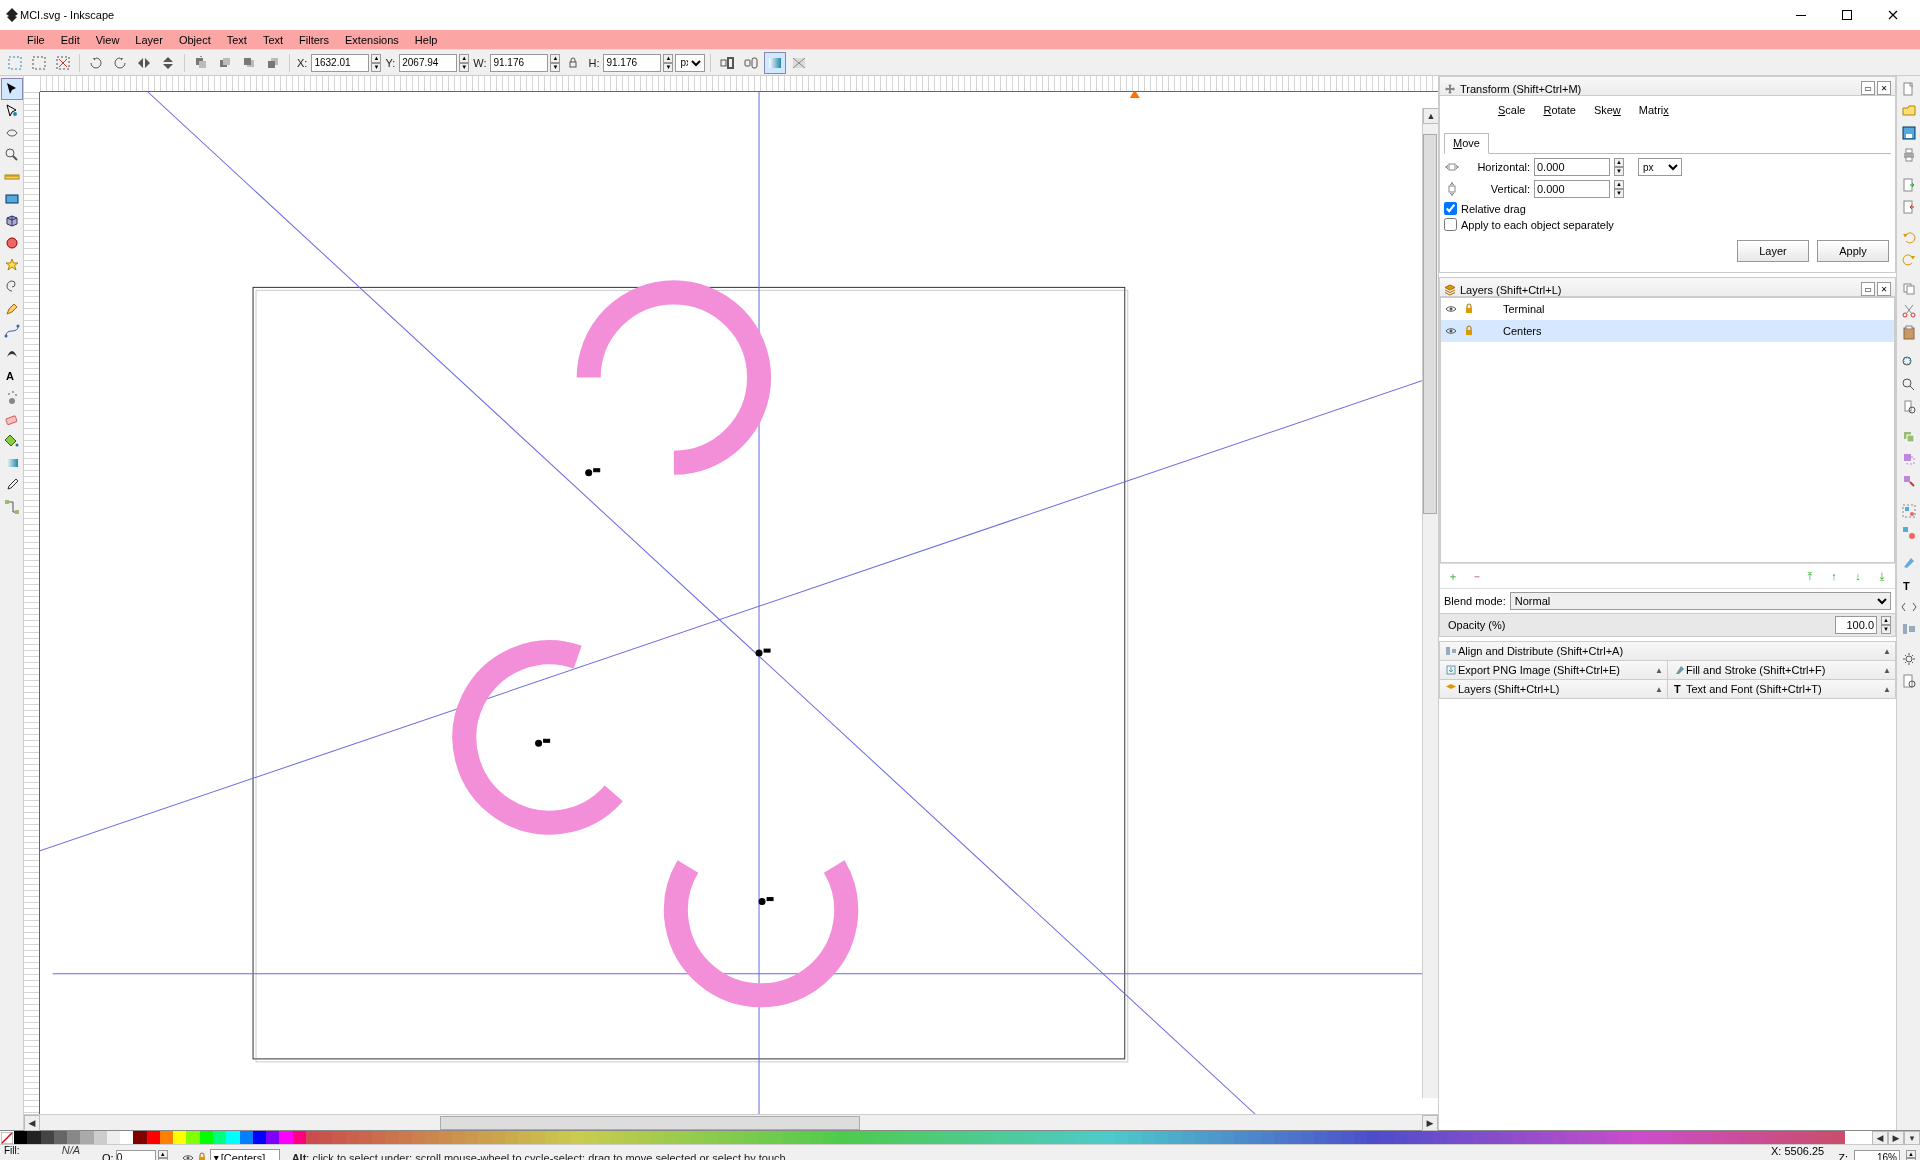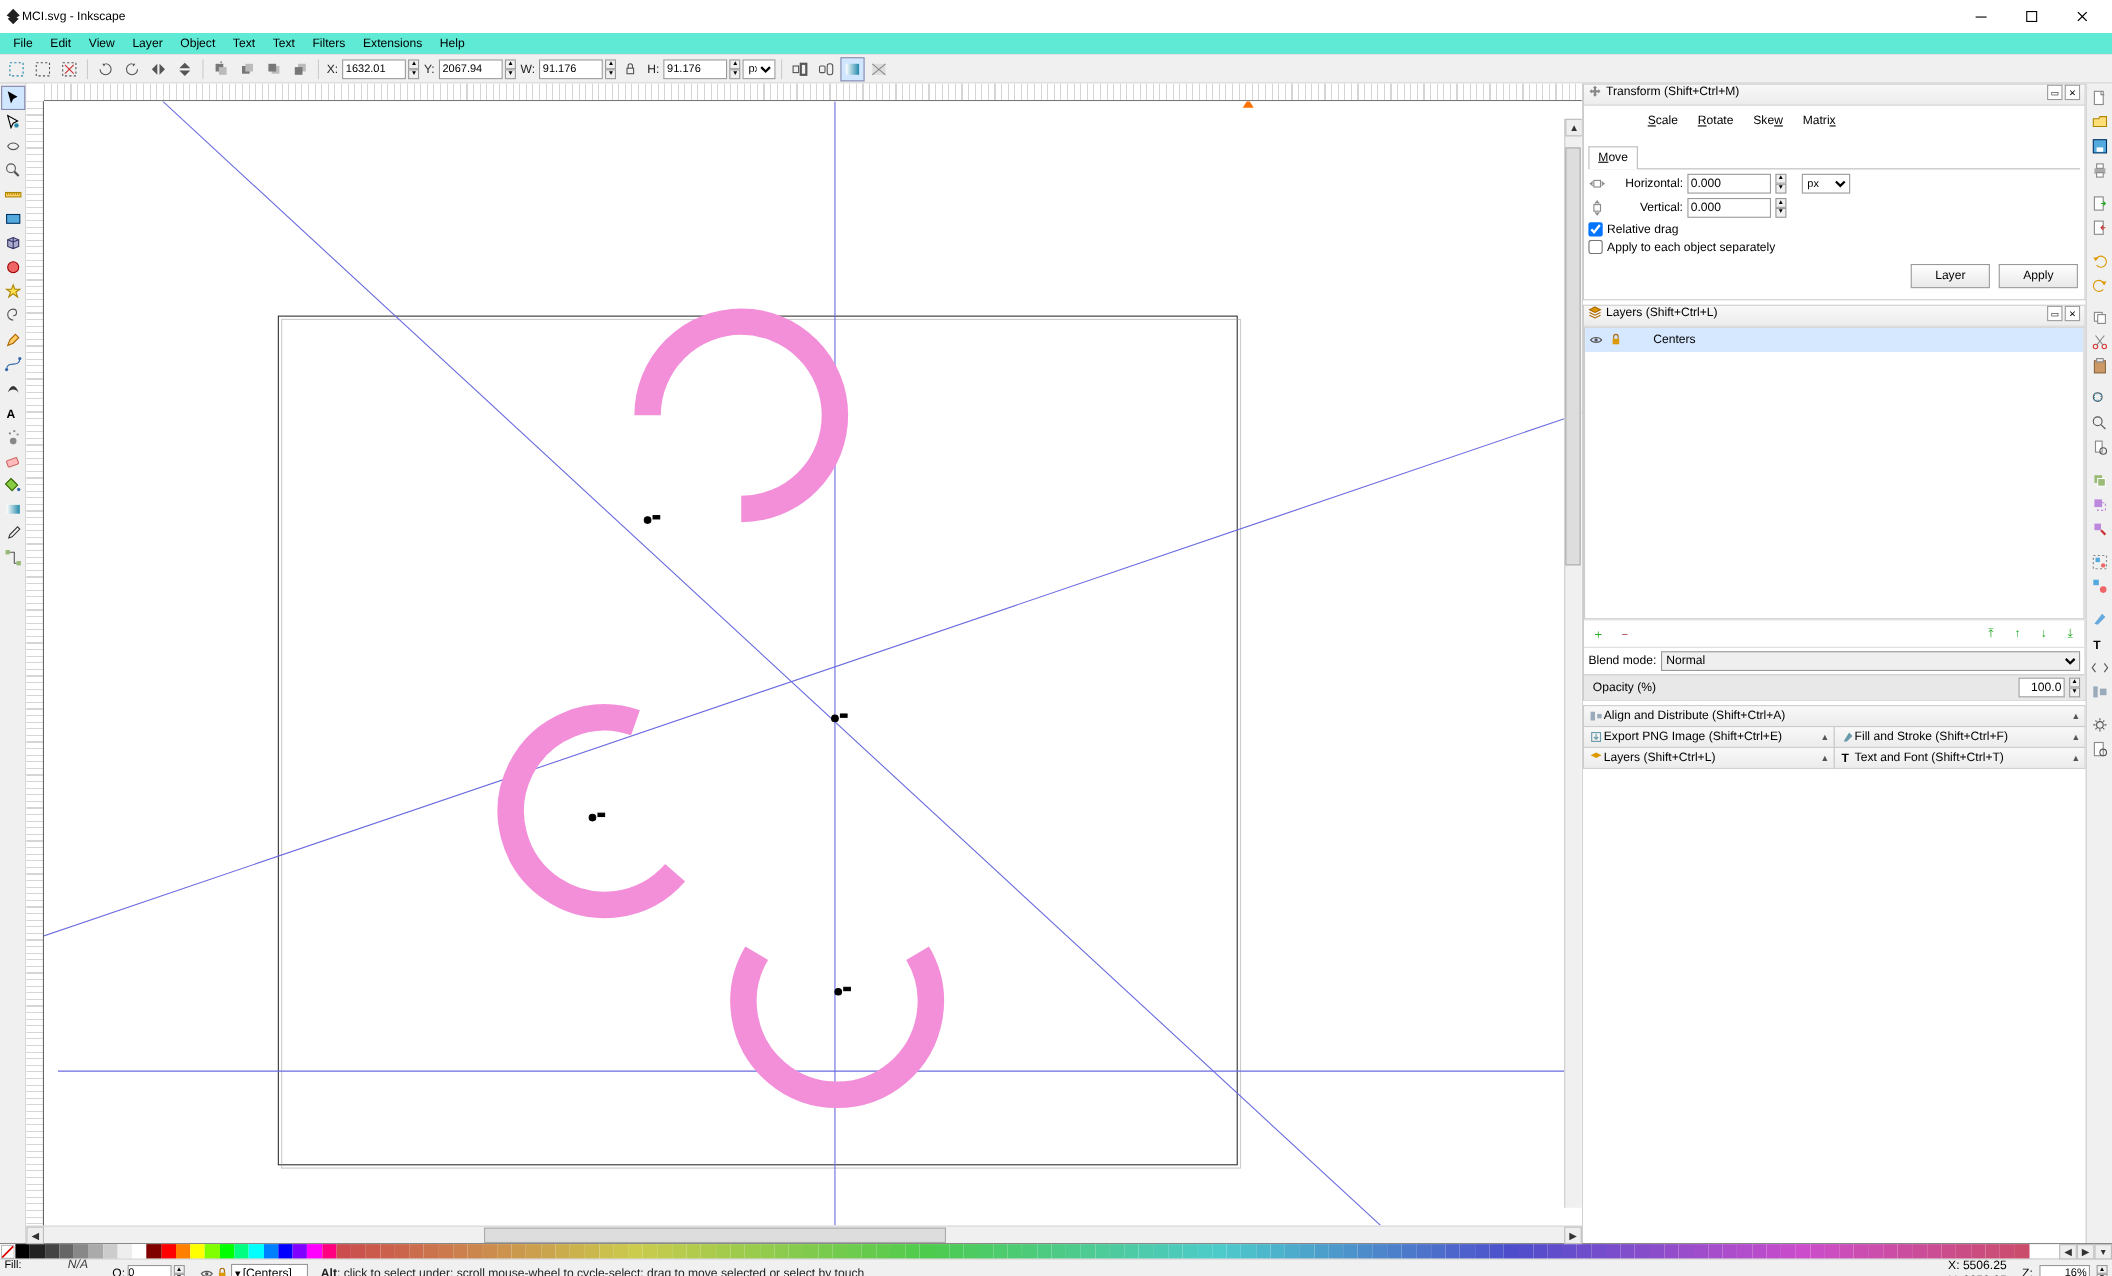--- a/index.html
+++ b/index.html
@@ -4,21 +4,21 @@
 <style>
 * { margin: 0; padding: 0; box-sizing: border-box; font-family: "Segoe UI", Tahoma, sans-serif; font-size: 11px; }
 body { background: #fff; overflow: hidden; width: 1920px; height: 1160px; position: relative; }
 
 
 .titlebar { height: 30px; display: flex; align-items: center; padding: 0 4px; background: #fff; }
 .titlebar .title { flex: 1; color: #000; }
 .titlebar .win-btn { width: 46px; height: 30px; display: flex; align-items: center; justify-content: center; color: #000; cursor: pointer; }
 
 
-.menubar { height: 20px; display: flex; align-items: center; padding: 0 4px; background: #5eead4; border-bottom: 1px solid #e0e0e0; text-align: right; }
+.menubar { height: 20px; display: flex; align-items: center; padding: 0 19px; background: #fca5a5; border-bottom: 1px solid #e0e0e0; text-align: right; }
 .menubar .menu-item { padding: 2px 8px; cursor: pointer; }
 
 
 .toolbar { height: 26px; display: flex; align-items: center; padding: 0 4px; background: #f0f0f0; border-bottom: 1px solid #ccc; gap: 2px; }
 .tb-btn { width: 22px; height: 22px; display: flex; align-items: center; justify-content: center; border: 1px solid transparent; cursor: pointer; }
 .tb-sep { width: 1px; height: 18px; background: #ccc; margin: 0 3px; }
 .tb-label { font-size: 11px; color: #222; padding: 0 2px; }
 .tb-input { width: 58px; height: 18px; font-size: 10px; border: 1px solid #999; padding: 0 2px; background: #fff; }
 .tb-unit { width: 30px; height: 18px; font-size: 10px; border: 1px solid #999; background: #fff; }
 .spinbtns { display:inline-flex; flex-direction:column; width:10px; height:18px;}
@@ -43,21 +43,21 @@
 .ruler-v::before { content:""; position:absolute; top:0;bottom:0;left:0;width:100%; background: repeating-linear-gradient(to bottom,#888 0,#888 1px,transparent 1px,transparent 6px); opacity:0.35;}
 .canvas-inner { flex:1; position: relative; margin-left: 16px; overflow: hidden; background:#fff;}
 .scrollbar-h { height: 16px; background: #f0f0f0; border-top: 1px solid #ccc; display:flex; align-items:center;}
 .scrollbar-h .thumb { height:14px; background:#ddd; border:1px solid #aaa; margin-left:400px; width:420px;}
 .scrollbar-v { width:16px; position:absolute; right:0; top:16px; bottom:16px; background:#f0f0f0; border-left:1px solid #ccc;}
 .scrollbar-v .thumb { width:14px; height:380px; background:#ddd; border:1px solid #aaa; margin-top:10px;}
 .scroll-arrow {width:16px;height:16px;display:flex;align-items:center;justify-content:center;font-size:9px;color:#333;background:#eee;border:1px solid #bbb;cursor:pointer;}
 
 
 .right-panels { width: 458px; background: #fff; display: flex; flex-direction: column; border-left: 1px solid #ccc; }
-.panel-header { background: linear-gradient(#f8f8f8,#ececec); border: 1px solid #ccc; height: 20px; display: flex; align-items: flex-start; padding: 0 4px; font-size: 11px; }
+.panel-header { background: linear-gradient(#f8f8f8,#ececec); border: 1px solid #ccc; height: 20px; display: flex; align-items: flex-end; padding: 0 4px; font-size: 11px; }
 .panel-header .title { flex: 1; display:flex;align-items:center;gap:4px;}
 .panel-header .hbtn { width: 14px; height: 14px; border: 1px solid #999; margin-left: 2px; font-size:8px; display:flex;align-items:center;justify-content:center; cursor:pointer; background:#fff;}
 .panel-body { border: 1px solid #ccc; border-top: none; padding: 4px; }
 
 
 .tabs { display: flex; border-bottom: 1px solid #bbb; }
 .tab { padding: 3px 8px 4px; font-size: 11px; cursor: pointer; border:1px solid transparent; border-bottom:none; margin-bottom:-1px;}
 .tab.active { background:#fff; border-color:#bbb; border-bottom:1px solid #fff;margin-top:33px;}
 .tab u { text-decoration: underline; }
 .tf-row { display: flex; align-items: center; margin: 4px 0; gap:4px;}
@@ -500,20 +500,32 @@
             <path d="M6 1l5 2.5L6 6 1 3.5z" fill="#d90" stroke="#a60"></path>
             <path d="M1 6l5 2.5L11 6M1 8.5L6 11l5-2.5" fill="none" stroke="#a60"></path>
           </svg>
           <span>Layers (Shift+Ctrl+L)</span>
         </div>
       <div class="hbtn">▭</div>
       <div class="hbtn">✕</div>
     </div>
     <div style="border:1px solid #ccc;border-top:none">
       <div class="layer-list">
+        <div class="layer-row">
+          <svg class="icon12" viewBox="0 0 12 12">
+              <path d="M1 6c2-3 8-3 10 0-2 3-8 3-10 0z" fill="none" stroke="#555"></path>
+              <circle cx="6" cy="6" r="1.5" fill="#555"></circle>
+            </svg>
+          <svg class="icon12" viewBox="0 0 12 12">
+              <rect x="3" y="5" width="6" height="5" fill="#d90"></rect>
+              <path d="M4 5V3a2 2 0 0 1 4 0v2" fill="none" stroke="#a60"></path>
+            </svg>
+          <span style="width:16px"></span>
+          <span>Terminal</span>
+        </div>
         <div class="layer-row selected">
           <svg class="icon12" viewBox="0 0 12 12">
               <path d="M1 6c2-3 8-3 10 0-2 3-8 3-10 0z" fill="none" stroke="#555"></path>
               <circle cx="6" cy="6" r="1.5" fill="#555"></circle>
             </svg>
           <svg class="icon12" viewBox="0 0 12 12">
               <rect x="3" y="5" width="6" height="5" fill="#d90"></rect>
               <path d="M4 5V3a2 2 0 0 1 4 0v2" fill="none" stroke="#a60"></path>
             </svg>
           <span style="width:16px"></span>

